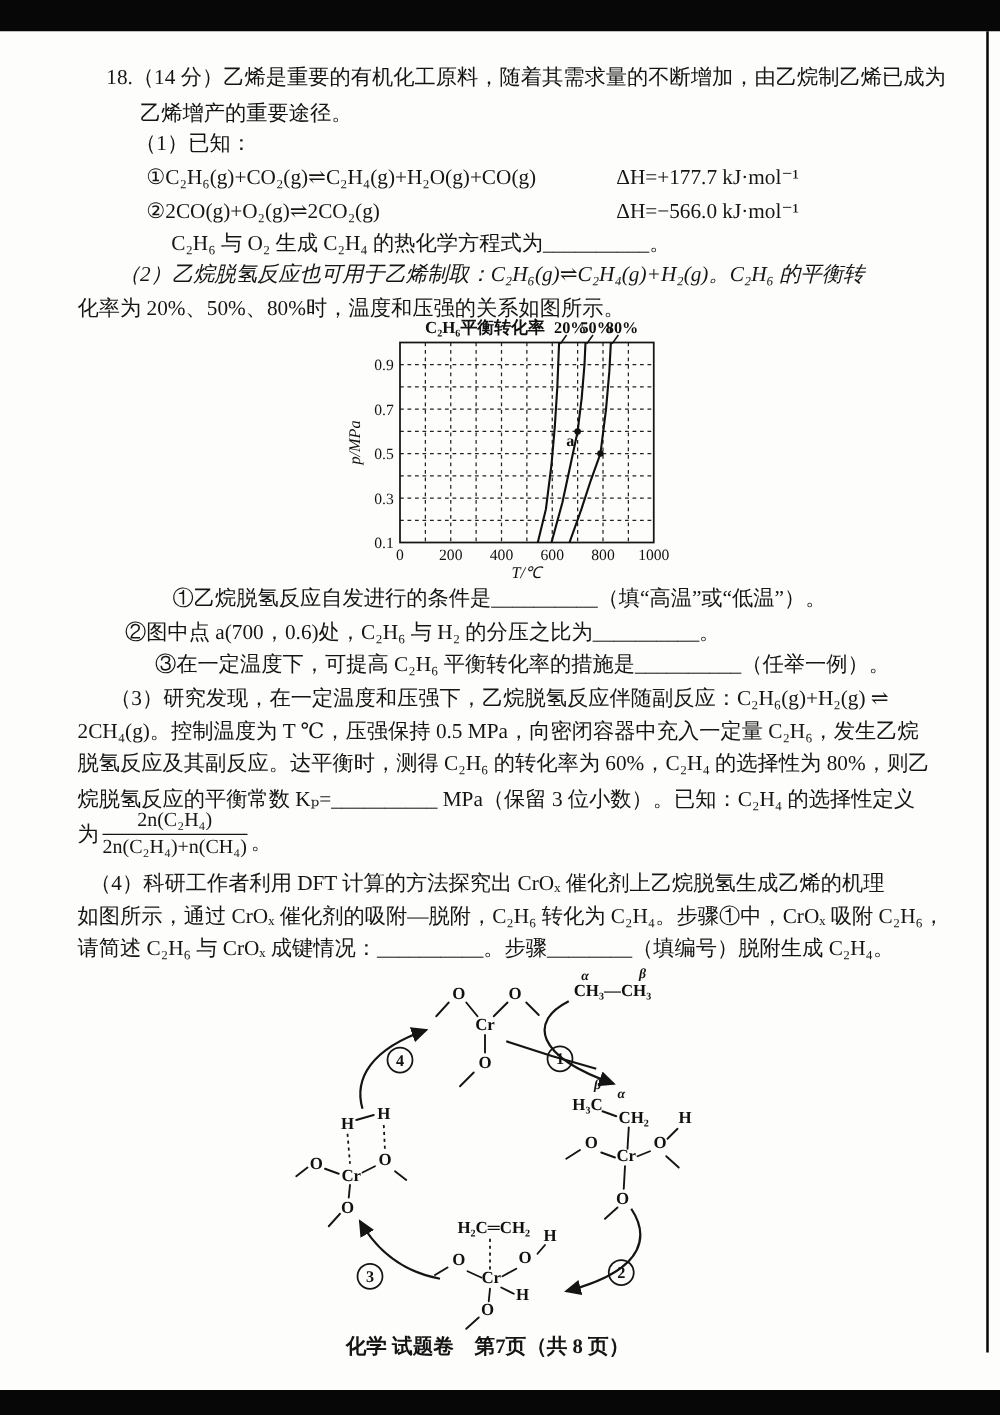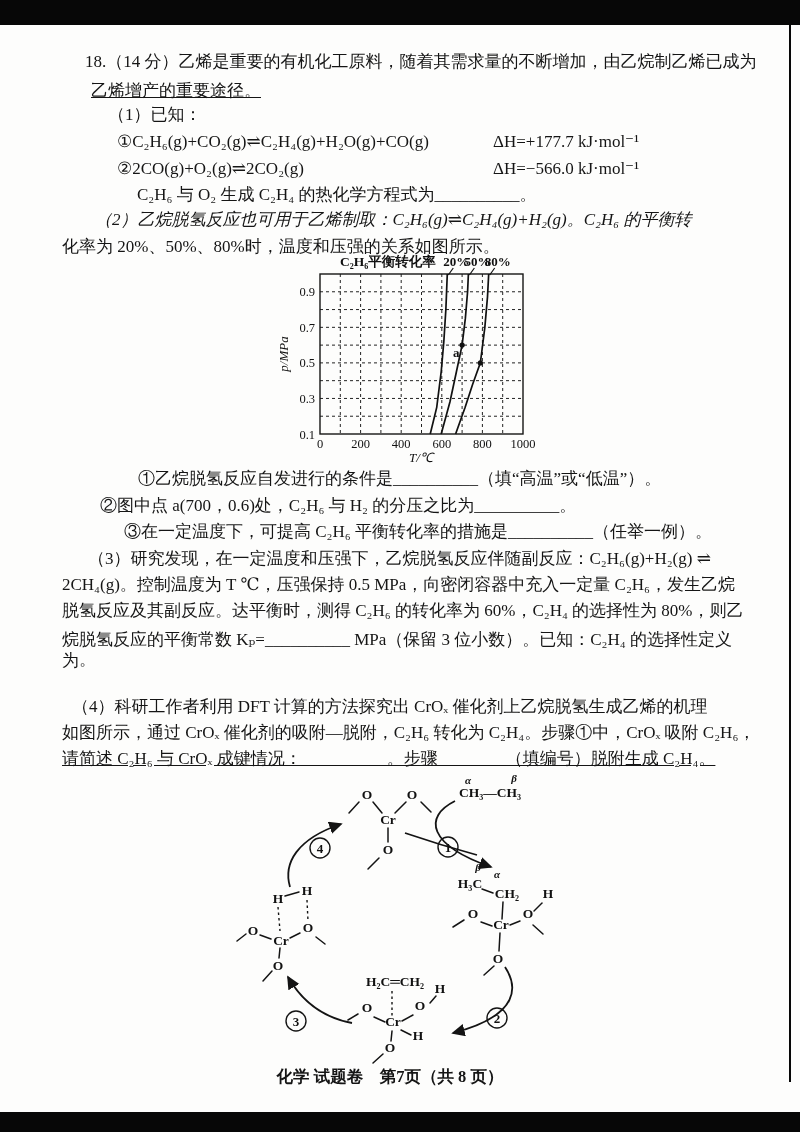--- a/index.html
+++ b/index.html
@@ -39,21 +39,21 @@
           font-size:16.5px;font-weight:600;}
 </style>
 </head>
 <body>
 
 <div class="scanbar" id="bar-top"></div>
 <div class="scanbar" id="bar-bottom"></div>
 <div class="scanbar" id="bar-right"></div>
 
 <div class="ln" style="left:85px;top:52px;">18.（14 分）乙烯是重要的有机化工原料，随着其需求量的不断增加，由乙烷制乙烯已成为</div>
-<div class="ln" style="left:91px;top:81px;text-decoration:underline;">乙烯增产的重要途径。</div>
+<div class="ln" style="left:112px;top:81px;">乙烯增产的重要途径。</div>
 <div class="ln" style="left:108px;top:105px;">（1）已知：</div>
 
 <div class="ln" style="left:117px;top:132px;">
   <span>①C₂H₆(g)+CO₂(g)⇌C₂H₄(g)+H₂O(g)+CO(g)</span>
   <span class="dh">ΔH=+177.7 kJ·mol⁻¹</span>
 </div>
 <div class="ln" style="left:117px;top:159px;">
   <span>②2CO(g)+O₂(g)⇌2CO₂(g)</span>
   <span class="dh">ΔH=−566.0 kJ·mol⁻¹</span>
 </div>
@@ -115,26 +115,30 @@
 <div class="ln" style="left:100px;top:496px;">②图中点 a(700，0.6)处，C₂H₆ 与 H₂ 的分压之比为__________。</div>
 <div class="ln" style="left:100px;top:522px;margin-left:24px;">③在一定温度下，可提高 C₂H₆ 平衡转化率的措施是__________（任举一例）。</div>
 
 <div class="ln" style="left:88px;top:549px;">（3）研究发现，在一定温度和压强下，乙烷脱氢反应伴随副反应：C₂H₆(g)+H₂(g) ⇌</div>
 <div class="ln" style="left:62px;top:575px;">2CH₄(g)。控制温度为 T ℃，压强保持 0.5 MPa，向密闭容器中充入一定量 C₂H₆，发生乙烷</div>
 <div class="ln" style="left:62px;top:601px;">脱氢反应及其副反应。达平衡时，测得 C₂H₆ 的转化率为 60%，C₂H₄ 的选择性为 80%，则乙</div>
 <div class="ln" style="left:62px;top:630px;">烷脱氢反应的平衡常数 Kₚ=__________ MPa（保留 3 位小数）。已知：C₂H₄ 的选择性定义</div>
 
 <div class="frwrap">
   <span>为</span>
+  <span class="frac">
+    <span class="num">2n(C₂H₄)</span>
+    <span class="den">2n(C₂H₄)+n(CH₄)</span>
+  </span>
   <span class="frsuf">。</span>
 </div>
 
 <div class="ln" style="left:72px;top:697px;">（4）科研工作者利用 DFT 计算的方法探究出 CrOₓ 催化剂上乙烷脱氢生成乙烯的机理</div>
 <div class="ln" style="left:62px;top:723px;">如图所示，通过 CrOₓ 催化剂的吸附—脱附，C₂H₆ 转化为 C₂H₄。步骤①中，CrOₓ 吸附 C₂H₆，</div>
-<div class="ln" style="left:62px;top:749px;text-decoration:underline;">请简述 C₂H₆ 与 CrOₓ 成键情况：__________。步骤________（填编号）脱附生成 C₂H₄。</div>
+<div class="ln" style="left:62px;top:749px;">请简述 C₂H₆ 与 CrOₓ 成键情况：__________。步骤________（填编号）脱附生成 C₂H₄。</div>
 
 <svg viewBox="0 0 370 290" style="left:225px;top:775px;width:370px;height:290px;">
   <defs>
     <marker id="ah" markerWidth="9" markerHeight="8" refX="6.5" refY="3.5" orient="auto">
       <path d="M0,0 L7.5,3.5 L0,7 Z" fill="#141414"></path>
     </marker>
   </defs>
 
   <g>
     <text class="atom" x="142" y="24">O</text>

